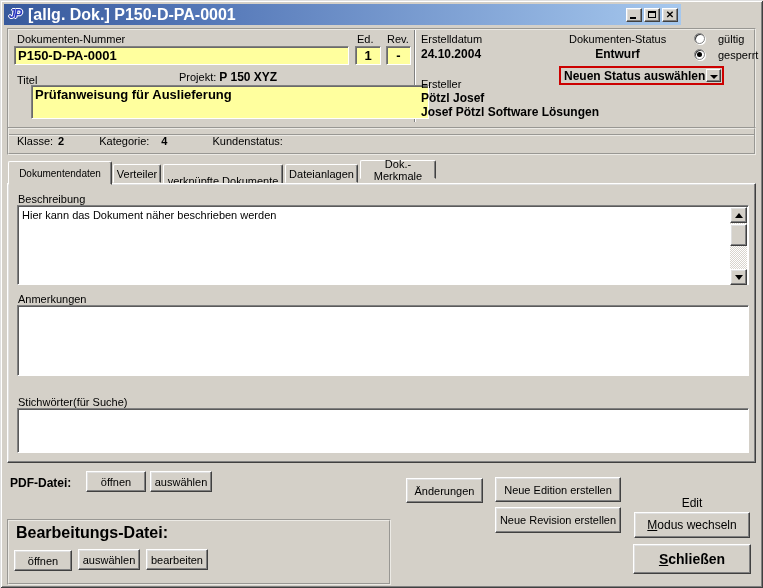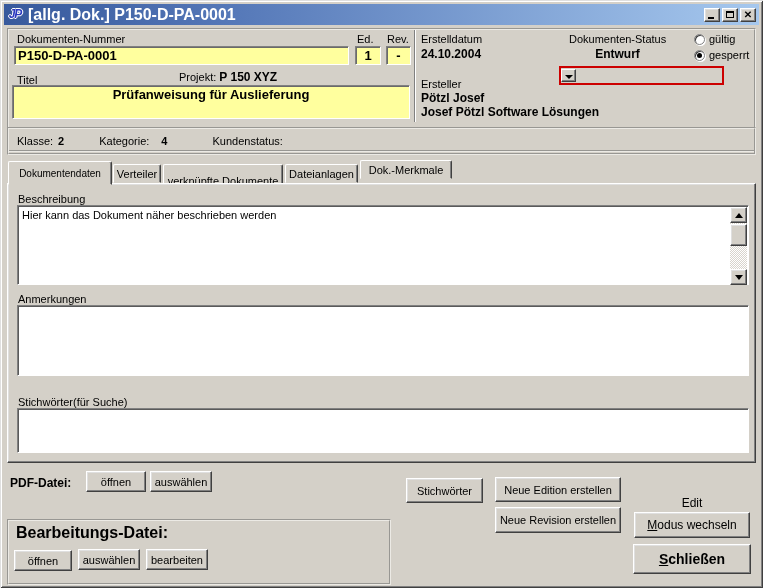--- a/index.html
+++ b/index.html
@@ -5,21 +5,21 @@
   html,body{margin:0;padding:0;background:#808080;}
   *{box-sizing:border-box;font-family:"Liberation Sans",sans-serif;}
   .window{
     position:relative;width:763px;height:588px;background:#d4d0c8;
     box-shadow:inset 1px 1px 0 #dfdfdf, inset -1px -1px 0 #404040,
                inset 2px 2px 0 #ffffff, inset -2px -2px 0 #808080;
     overflow:hidden;font-size:11px;color:#000;
   }
   
   .titlebar{
-    position:absolute;left:4px;top:4px;width:755px;height:21px;
+    position:absolute;left:4px;top:4px;width:677px;height:21px;
     background:linear-gradient(to right,#37599c,#5578b8 30%,#a6c8ee);
     display:flex;align-items:center;padding:8px 3px;
   }
   .app-icon{
     width:16px;height:15px;font-size:12px;font-weight:900;font-style:italic;
     color:#2b3bbf;line-height:15px;text-align:center;letter-spacing:-1px;
     text-shadow:-1px 0 #fff,1px 0 #fff,0 -1px #fff,0 1px #fff;
   }
   .title-text{color:#fff;font-weight:bold;font-size:16px;margin-left:5px;flex:1;
     white-space:nowrap;overflow:hidden;}
@@ -44,24 +44,24 @@
   .lbl{position:absolute;white-space:nowrap;}
   .b{font-weight:bold;}
   .yellow-field{
     position:absolute;background:#ffff9e;font-weight:bold;font-size:13px;
     border:1px solid;border-color:#808080 #fff #fff #808080;
     box-shadow:inset 1px 1px 0 #6a6a6a;
     padding:1px 3px;color:#000;
   }
   input.yellow-field{outline:none;}
   
-  .top-panel{position:absolute;left:7px;top:28px;width:749px;height:124px;}
+  .top-panel{position:absolute;left:7px;top:28px;width:749px;height:108px;}
   .vdivider{position:absolute;left:405px;top:0;width:2px;height:92px;
     border-left:1px solid #808080;border-right:1px solid #fff;}
-  .radio-row{position:absolute;display:flex;align-items:center;gap:4px;}
+  .radio-row{position:absolute;display:flex;gap:13px;}
   .radio{
     width:11px;height:11px;border-radius:50%;background:#fff;position:relative;
     border:1px solid #808080;box-shadow:inset 1px 1px 0 #404040, 1px 1px 0 #fff;
   }
   .radio.checked::after{
     content:"";position:absolute;left:2px;top:2px;width:5px;height:5px;
     border-radius:50%;background:#000;
   }
   .combo-alert{
     position:absolute;left:550px;top:36px;width:165px;height:19px;
@@ -154,38 +154,39 @@
     <div class="lbl" style="left:348px;top:3px;">Ed.</div>
     <div class="yellow-field" style="left:346px;top:16px;width:26px;height:19px;text-align:center;">1</div>
     <div class="lbl" style="left:378px;top:3px;">Rev.</div>
     <div class="yellow-field" style="left:377px;top:16px;width:25px;height:19px;text-align:center;">-</div>
 
     <div class="lbl" style="left:8px;top:44px;">Titel</div>
     <div class="lbl" style="left:170px;top:40px;">
       <span>Projekt:</span>
       <span class="b" style="font-size:12px;">P 150 XYZ</span>
     </div>
-    <div class="yellow-field" style="left:3px;top:55px;width:398px;height:34px;text-align:center;">Prüfanweisung für Auslieferung</div>
+    <div class="yellow-field" style="left:22px;top:55px;width:398px;height:34px;">Prüfanweisung für Auslieferung</div>
 
     <div class="lbl" style="left:412px;top:3px;">Erstelldatum</div>
     <div class="lbl b" style="left:412px;top:17px;font-size:12px;">24.10.2004</div>
 
     <div class="lbl" style="left:560px;top:3px;">Dokumenten-Status</div>
     <div class="lbl b" style="left:560px;top:17px;width:97px;text-align:center;font-size:12px;">Entwurf</div>
 
     <div class="radio-row" style="left:685px;top:3px;">
       <span class="radio"></span>
       <span>gültig</span>
     </div>
     <div class="radio-row" style="left:685px;top:19px;">
       <span class="radio checked"></span>
       <span>gesperrt</span>
     </div>
 
     <div class="combo-alert">
+      <span class="combo-text">Neuen Status auswählen</span>
       <span class="combo-btn">
           <span class="arrow-down"></span>
         </span>
     </div>
 
     <div class="lbl" style="left:412px;top:48px;">Ersteller</div>
     <div class="lbl b" style="left:412px;top:61px;font-size:12px;">Pötzl Josef</div>
     <div class="lbl b" style="left:412px;top:75px;font-size:12px;">Josef Pötzl Software Lösungen</div>
   </div>
 
@@ -194,21 +195,21 @@
     <span class="b" style="margin-left:5px;">2</span>
     <span style="margin-left:35px;">Kategorie:</span>
     <span class="b" style="margin-left:12px;">4</span>
     <span style="margin-left:45px;">Kundenstatus:</span>
   </div>
 
   <div class="tab active" style="left:8px;top:161px;width:104px;height:24px;">Dokumentendaten</div>
   <div class="tab" style="left:113px;top:164px;width:48px;height:19px;">Verteiler</div>
   <div class="tab" style="left:163px;top:164px;width:120px;height:33px;">verknüpfte Dokumente</div>
   <div class="tab" style="left:285px;top:164px;width:73px;height:19px;">Dateianlagen</div>
-  <div class="tab" style="left:360px;top:160px;width:92px;height:19px;">Dok.-Merkmale</div>
+  <div class="tab" style="left:360px;top:160px;width:76px;height:19px;">Dok.-Merkmale</div>
 
   <div class="tab-panel">
 
     <div class="lbl" style="left:10px;top:9px;">Beschreibung</div>
     <div class="textfield" style="left:9px;top:21px;width:732px;height:80px;">
       <textarea style="width: 711px; height: 76px;">Hier kann das Dokument näher beschrieben werden</textarea>
       <div class="vscroll" style="height:78px;">
         <span class="sb-btn sb-up">
             <span class="tri-up"></span>
           </span>
@@ -234,21 +235,21 @@
   <button class="btn" style="left:86px;top:471px;width:60px;height:21px;">öffnen</button>
   <button class="btn" style="left:150px;top:471px;width:62px;height:21px;">auswählen</button>
 
   <div class="groupbox">
     <div class="lbl b" style="left:7px;top:3px;font-size:16px;">Bearbeitungs-Datei:</div>
     <button class="btn" style="left:5px;top:29px;width:58px;height:21px;">öffnen</button>
     <button class="btn" style="left:69px;top:28px;width:62px;height:21px;">auswählen</button>
     <button class="btn" style="left:137px;top:28px;width:62px;height:21px;">bearbeiten</button>
   </div>
 
-  <button class="btn" style="left:406px;top:478px;width:77px;height:25px;">Stichwörter</button>
+  <button class="btn" style="left:406px;top:478px;width:77px;height:25px;">Änderungen</button>
   <button class="btn" style="left:495px;top:507px;width:126px;height:26px;">Neue Revision erstellen</button>
   <button class="btn" style="left:495px;top:477px;width:126px;height:25px;">Neue Edition erstellen</button>
 
   <div class="lbl" style="left:650px;top:496px;width:84px;text-align:center;font-size:12px;">Edit</div>
   <button class="btn" style="left:634px;top:512px;width:116px;height:26px;font-size:12px;"><u>M</u>odus wechseln</button>
   <button class="btn b" style="left:633px;top:544px;width:118px;height:30px;font-size:14px;"><u>S</u>chließen</button>
 
 </div>
 
 </body></html>

